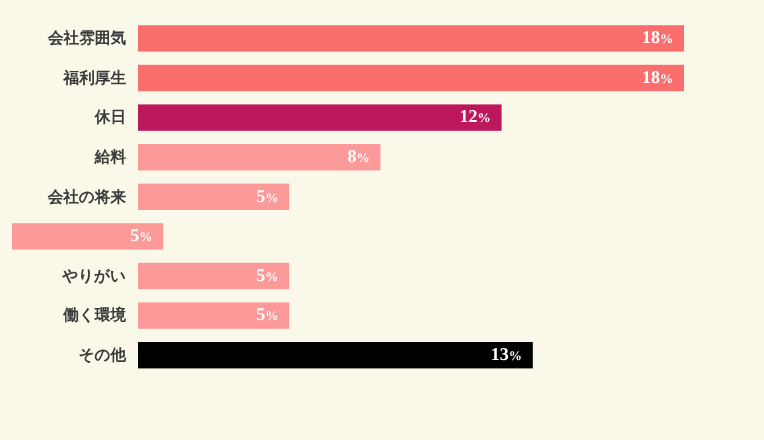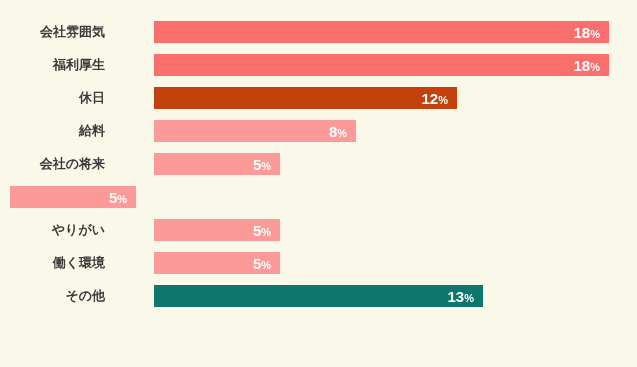--- a/index.html
+++ b/index.html
@@ -24,21 +24,20 @@
     position: absolute;
     left: 0;
     top: 21px;
     width: 637px;
   }
   .bar-row {
     display: flex;
     align-items: center;
     height: 22px;
     margin-bottom: 11px;
-    gap: 39px;
   }
   .cat-label {
     width: 105px;
     flex: 0 0 105px;
     text-align: right;
     font-size: 13px;
     font-weight: bold;
     color: #3b3b3b;
     letter-spacing: 0px;
     line-height: 22px;
@@ -55,20 +54,21 @@
   .bar {
     position: absolute;
     left: 0;
     top: 0;
     height: 22px;
     display: flex;
     align-items: center;
     justify-content: flex-end;
     box-sizing: border-box;
     padding-right: 9px;
+    font-family: Liberation Serif, serif;
   }
   .bar-value {
     color: #ffffff;
     font-weight: bold;
     font-size: 15px;
     line-height: 1;
     white-space: nowrap;
     letter-spacing: 0px;
   }
   .bar-value .pct-sign {
@@ -94,21 +94,21 @@
         <div class="cat-label">福利厚生</div>
         <div class="bar-track">
           <div class="bar" style="width: 455px; background: rgb(251, 110, 110);">
             <span class="bar-value"><span class="pct-num">18</span><span class="pct-sign">%</span></span>
           </div>
         </div>
       </div>
       <div class="bar-row">
         <div class="cat-label">休日</div>
         <div class="bar-track">
-          <div class="bar" style="width: 303px; background: #c2410c;">
+          <div class="bar" style="width: 303px; background: #be185d;">
             <span class="bar-value"><span class="pct-num">12</span><span class="pct-sign">%</span></span>
           </div>
         </div>
       </div>
       <div class="bar-row">
         <div class="cat-label">給料</div>
         <div class="bar-track">
           <div class="bar" style="width: 202px; background: rgb(252, 153, 153);">
             <span class="bar-value"><span class="pct-num">8</span><span class="pct-sign">%</span></span>
           </div>
@@ -141,19 +141,19 @@
         <div class="cat-label">働く環境</div>
         <div class="bar-track">
           <div class="bar" style="width: 126px; background: rgb(252, 153, 153);">
             <span class="bar-value"><span class="pct-num">5</span><span class="pct-sign">%</span></span>
           </div>
         </div>
       </div>
       <div class="bar-row">
         <div class="cat-label">その他</div>
         <div class="bar-track">
-          <div class="bar" style="width: 329px; background: #0f766e;">
+          <div class="bar" style="width: 329px; background: #000000;">
             <span class="bar-value"><span class="pct-num">13</span><span class="pct-sign">%</span></span>
           </div>
         </div>
       </div>
     </div>
 </div>
 
 </body></html>

